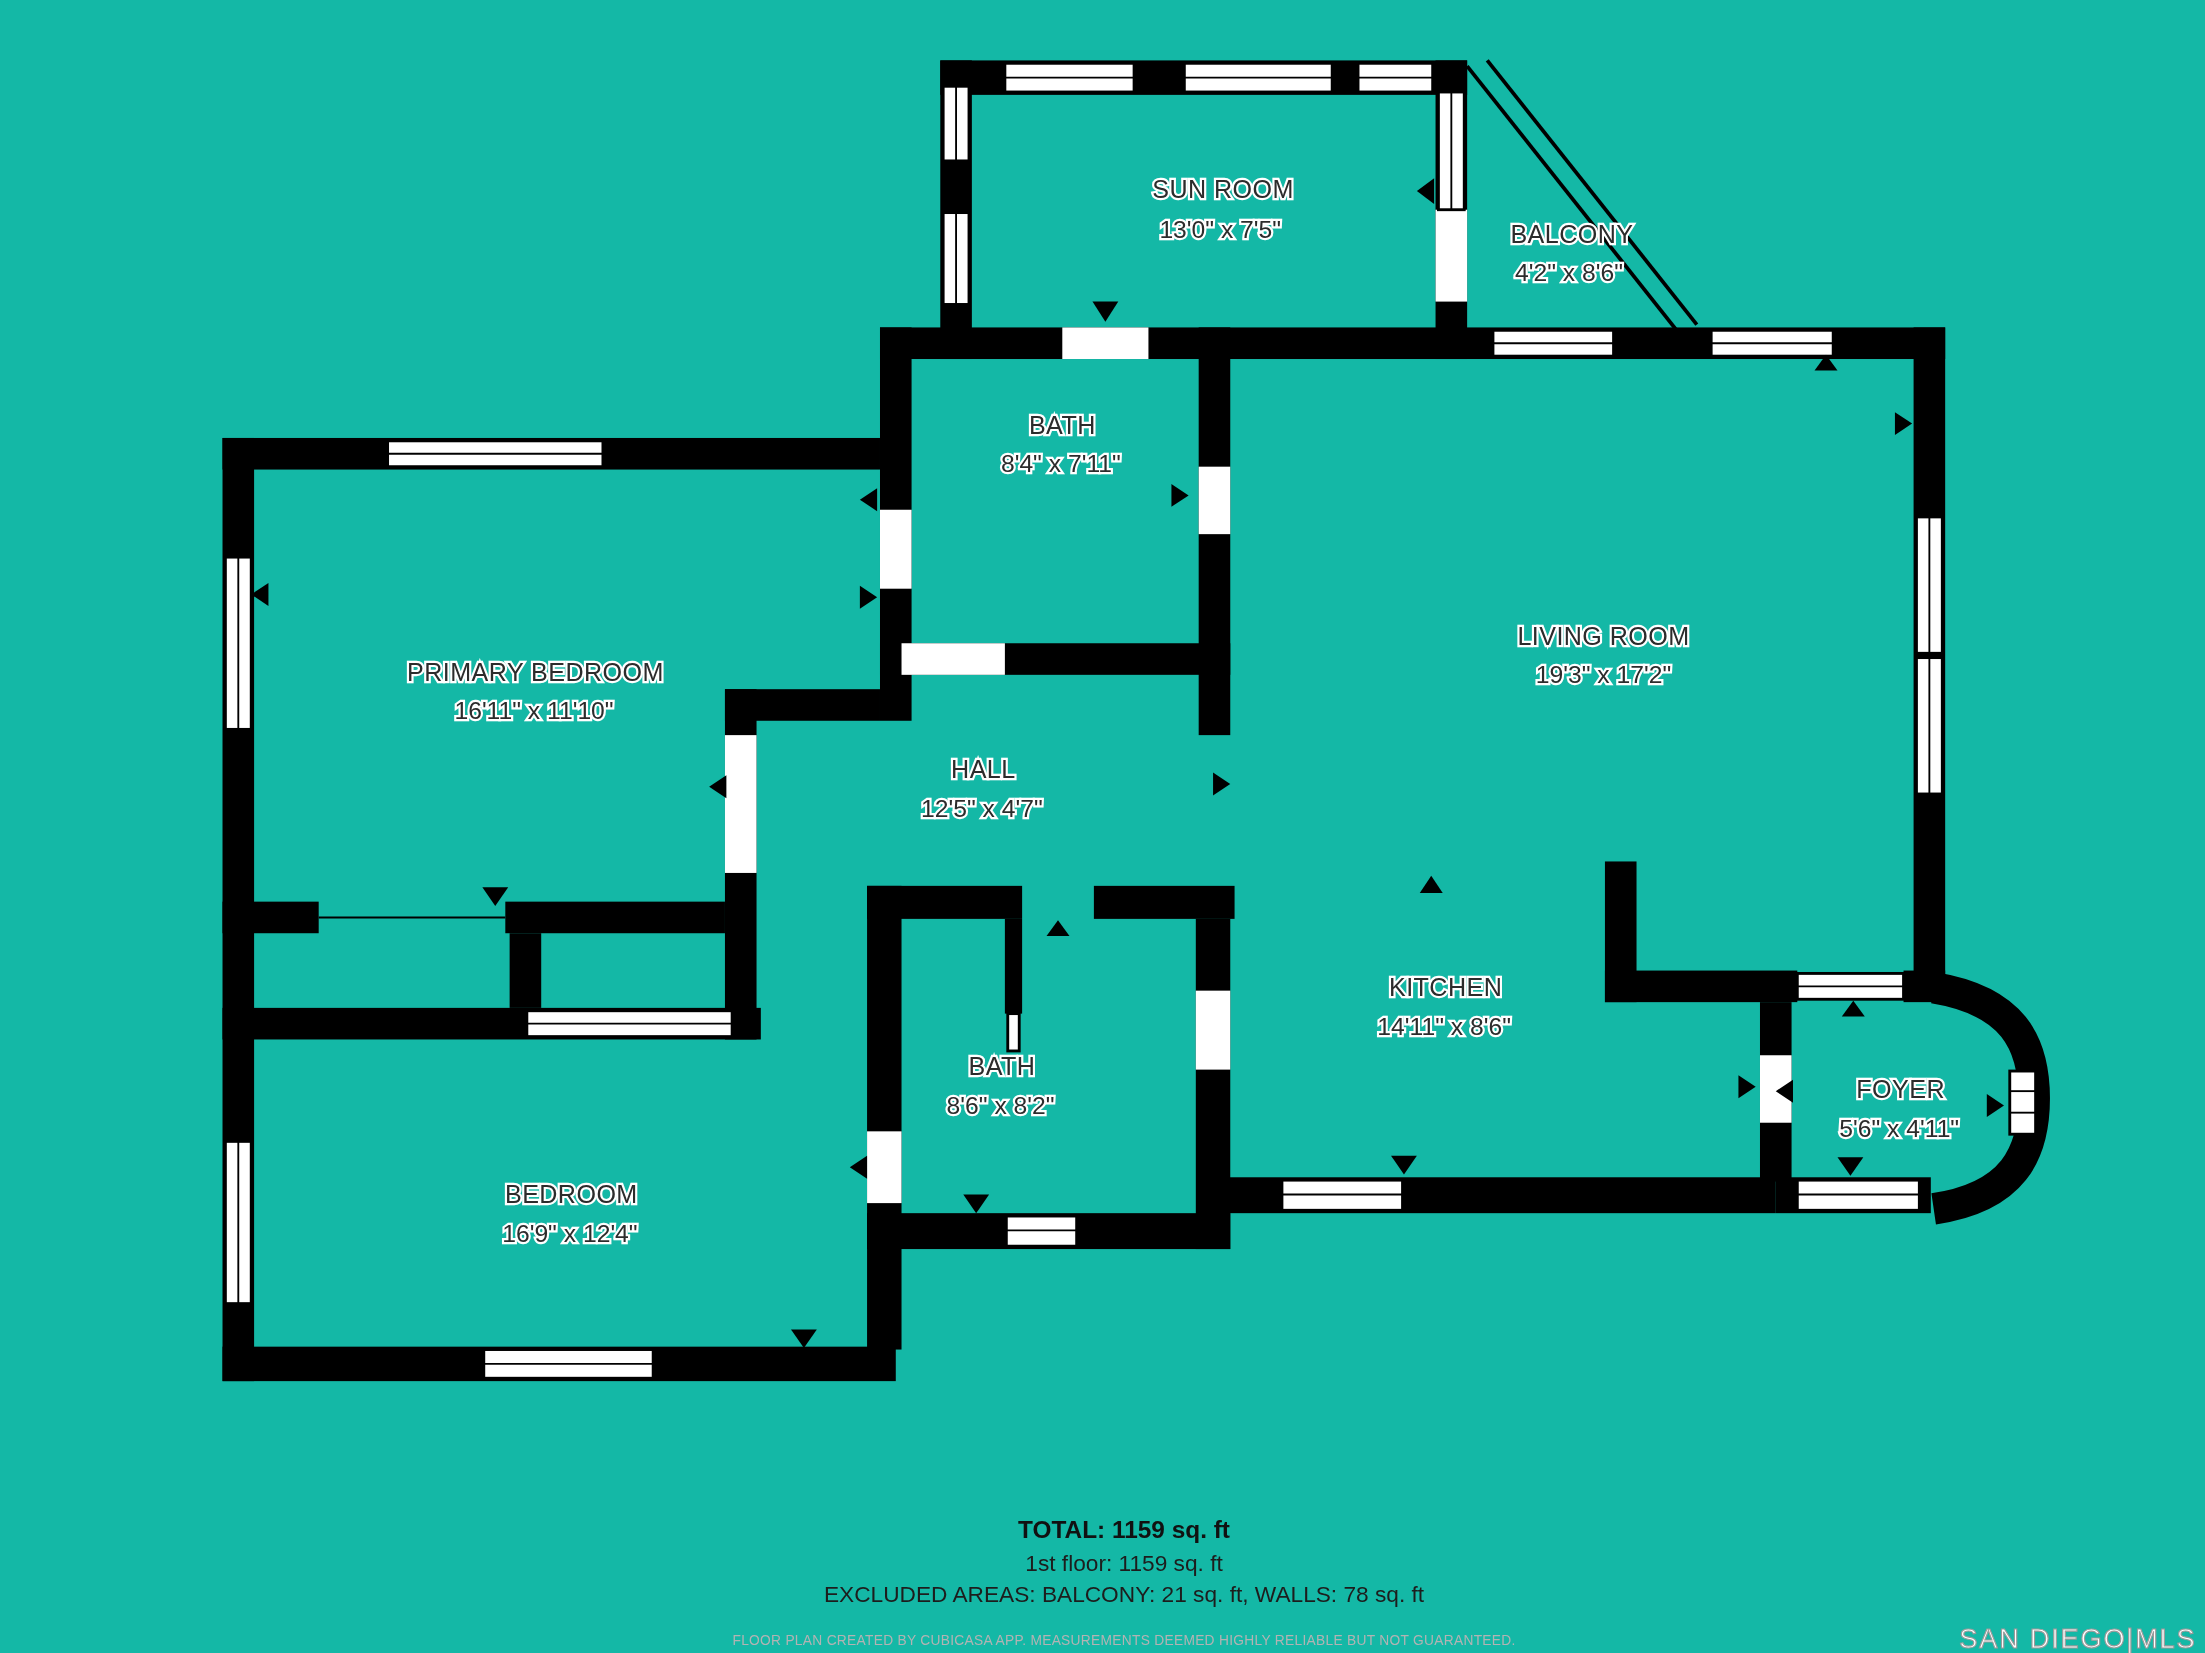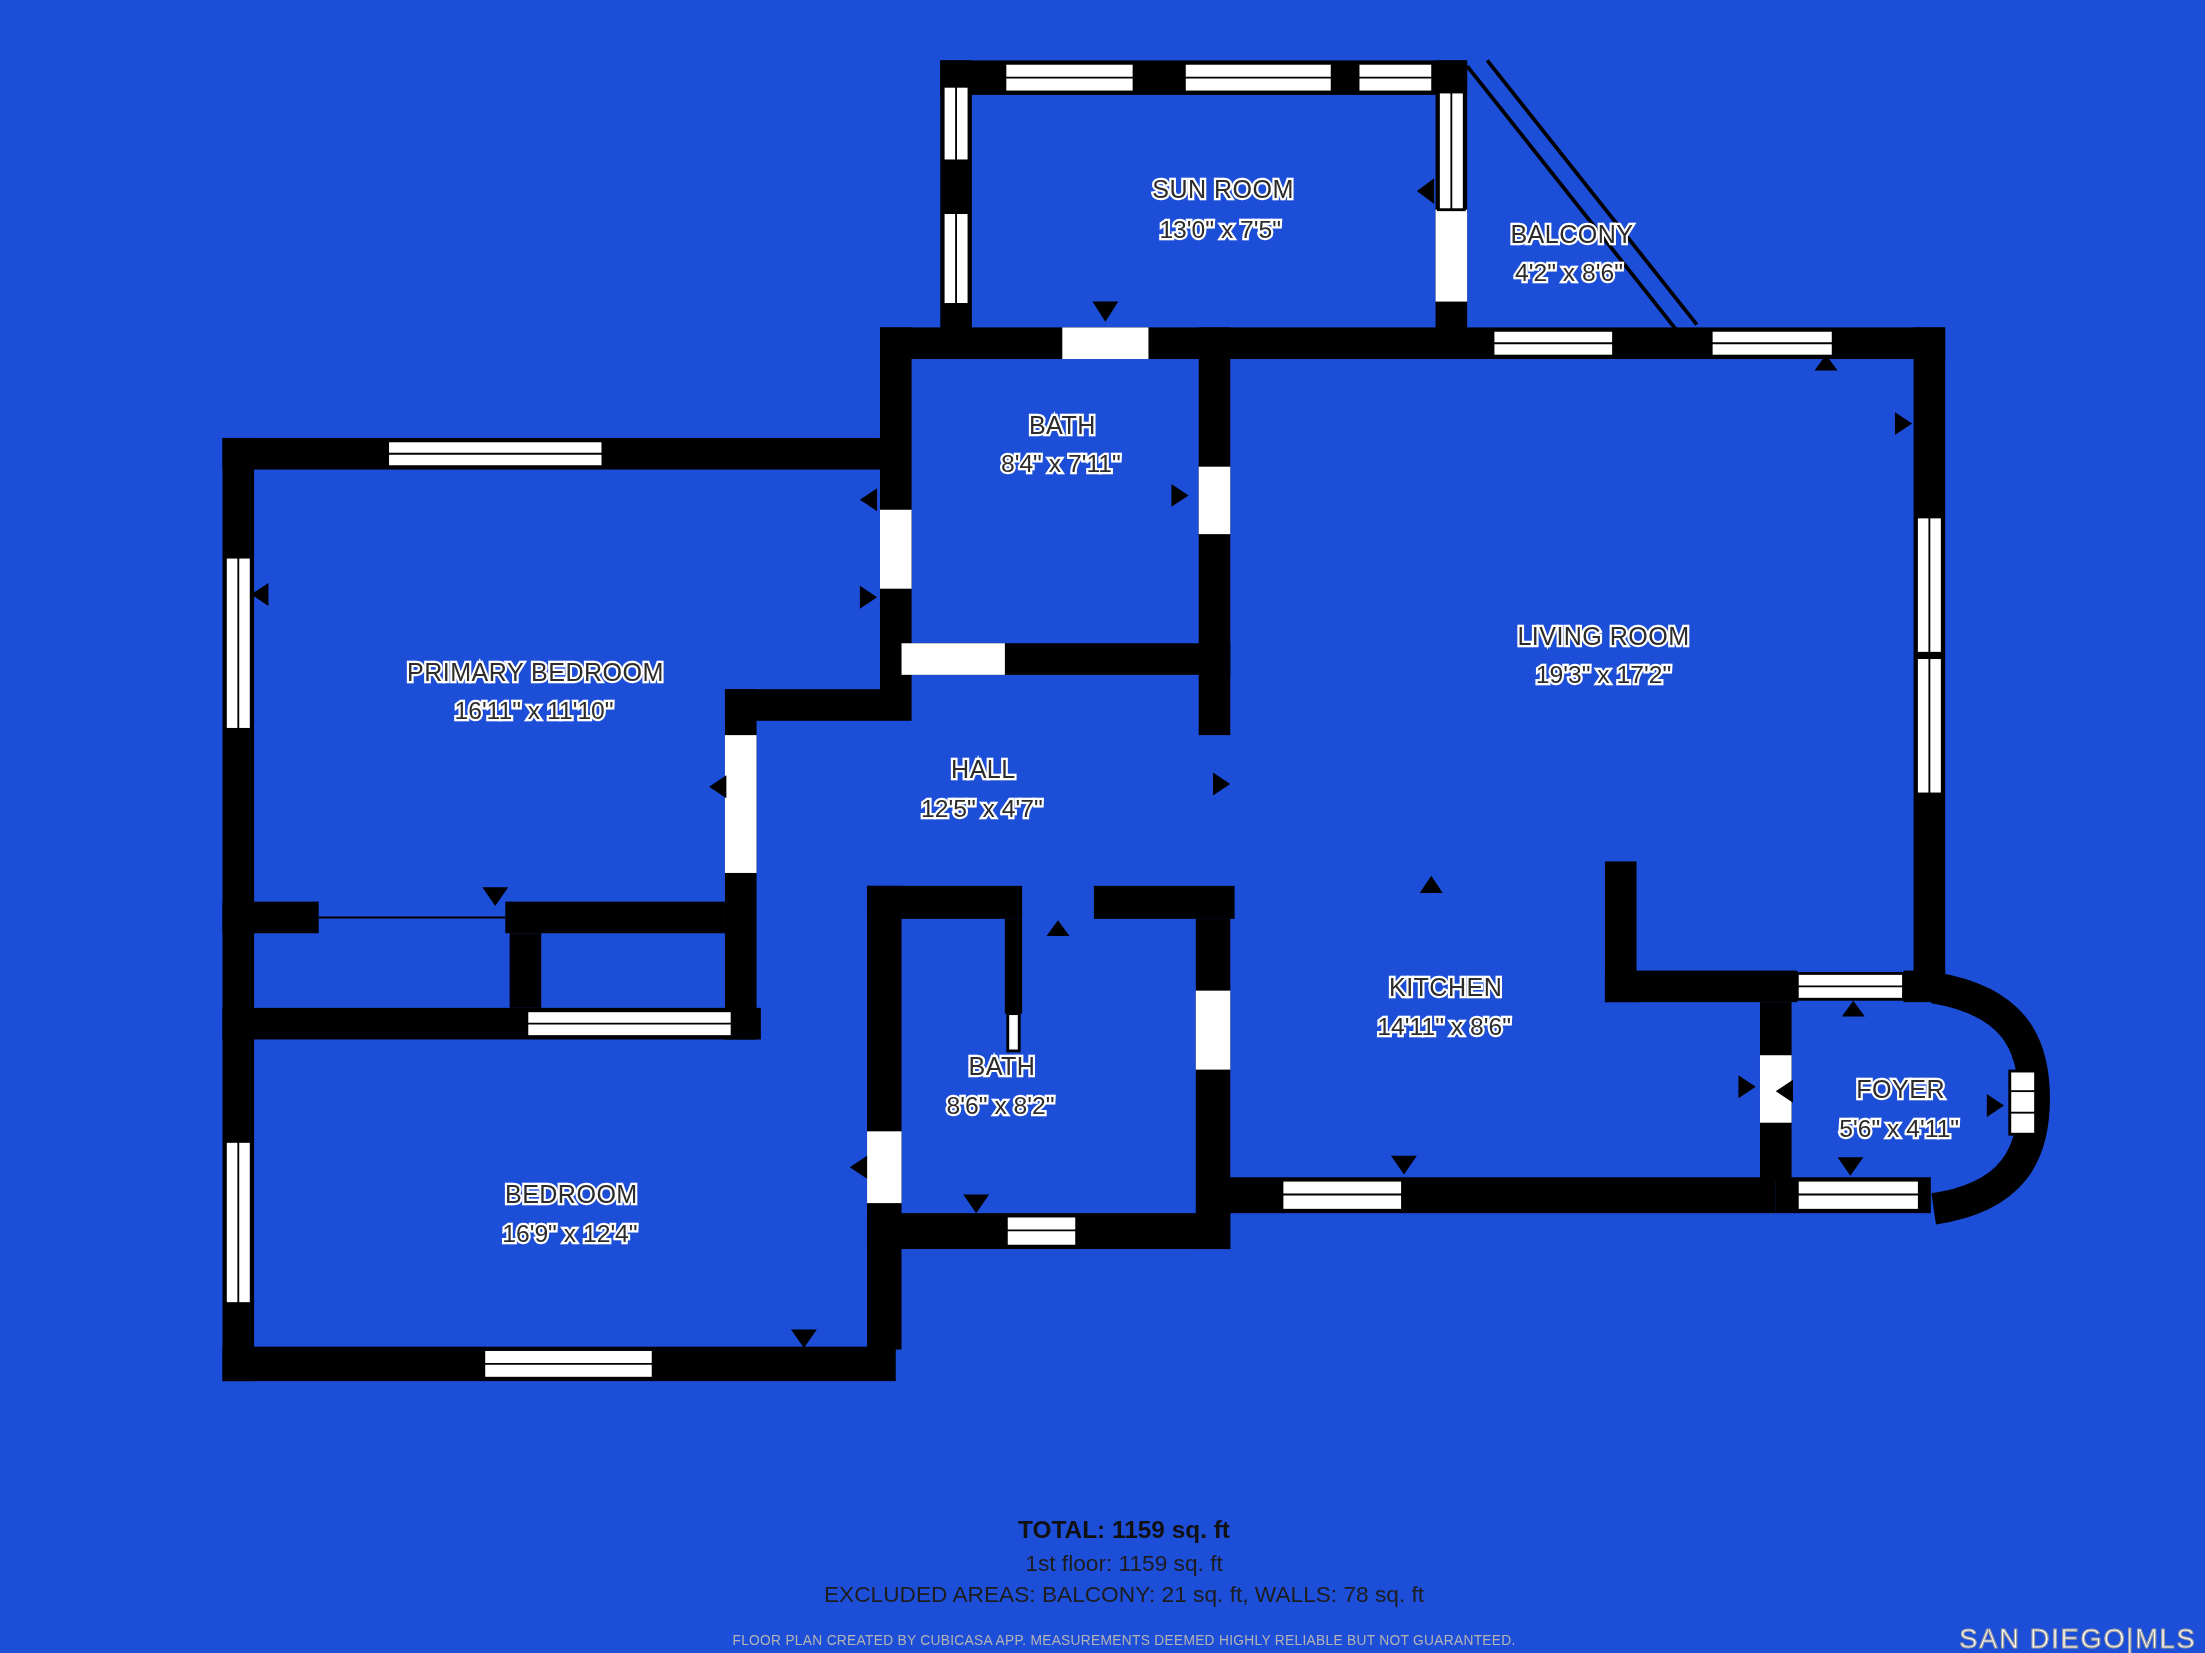--- a/index.html
+++ b/index.html
@@ -1,17 +1,17 @@
 <!DOCTYPE html>
 <html style="font-size:11.5px"><head>
 <meta charset="utf-8">
 <style>
   html,body{margin:0;padding:0;background:#ffffff;}
   body{width:2205px;height:1654px;font-family:"Liberation Sans",sans-serif;}
-  #plan-wrap{width:2205px;height:1654px;background:#1d4ed8;}
+  #plan-wrap{width:2205px;height:1654px;background:#14b8a6;}
   svg{display:block;}
   .wall{fill:#000000;}
   .gap{fill:#ffffff;}
   .win{fill:#ffffff;stroke:#000000;stroke-width:2;}
   .wl{stroke:#000000;stroke-width:1.3;fill:none;}
   .rail{stroke:#000000;stroke-width:2.6;fill:none;}
   .openline{stroke:#000000;stroke-width:1.4;fill:none;}
   .tri{fill:#000000;}
   .bay{fill:none;stroke:#000000;stroke-width:22;}
   .lbl{font-size:17.5px;fill:#2c2c2c;text-anchor:middle;letter-spacing:.3px;

